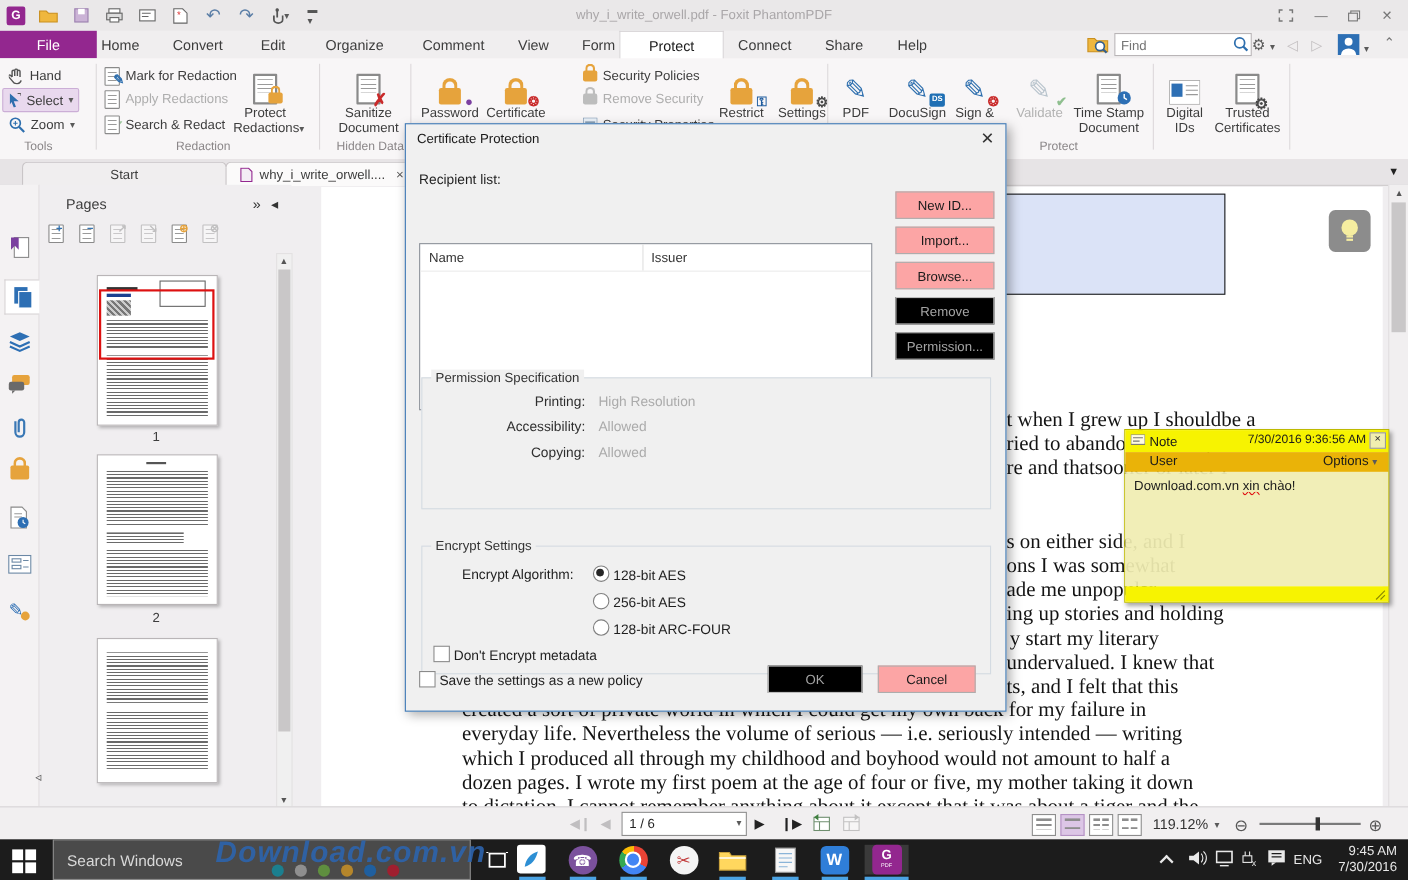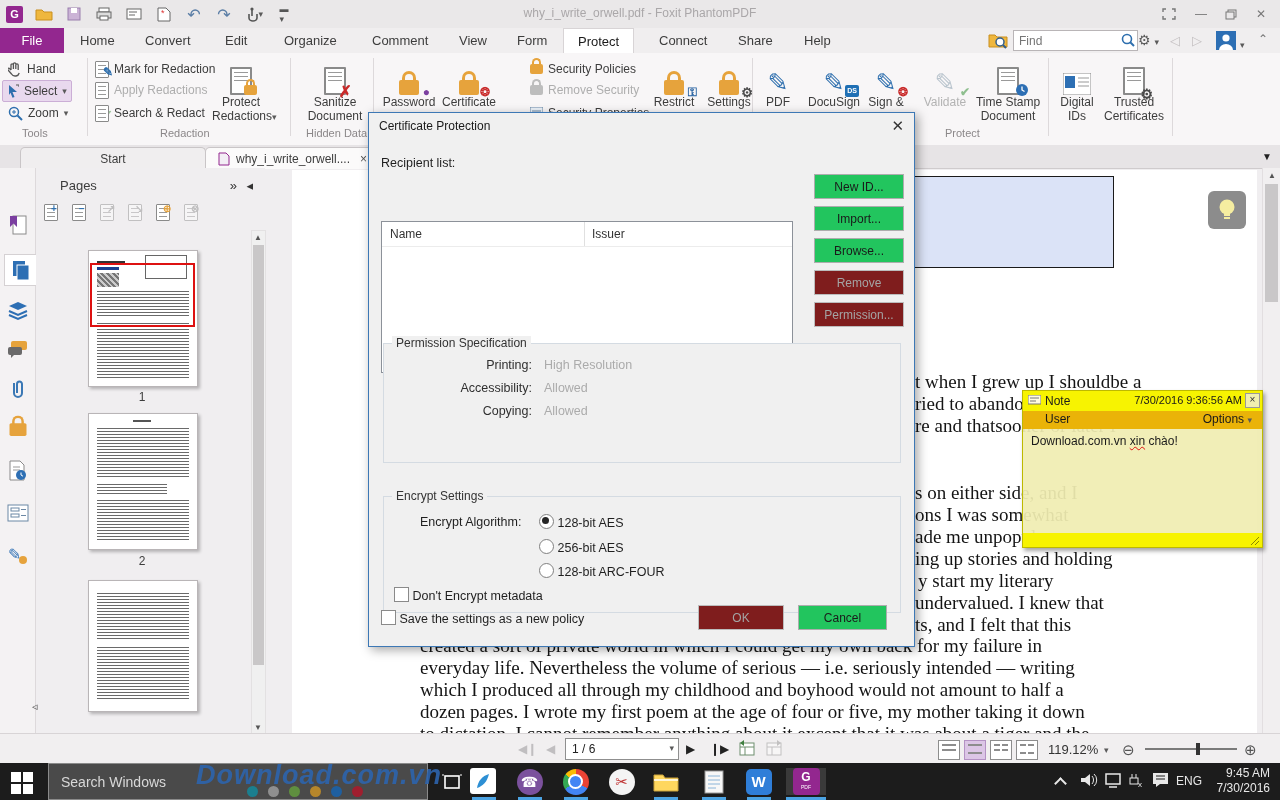--- a/index.html
+++ b/index.html
@@ -8,21 +8,21 @@
   .a{position:absolute;}
   
   #titlebar{position:absolute;left:0;top:0;width:1280px;height:28px;background:#eae8e9;}
   .qat{position:absolute;top:4px;height:20px;display:flex;align-items:center;gap:12px;left:6px;}
   .qicon{width:18px;height:18px;display:flex;align-items:center;justify-content:center;font-size:14px;color:#5a5a5a;}
   #win-title{position:absolute;top:6px;left:0;width:1280px;text-align:center;font-size:12px;color:#aaa7a9;}
   .winctl{position:absolute;top:6px;width:30px;height:16px;display:flex;align-items:center;justify-content:center;color:#777;font-size:12px;}
   
   #tabrow{position:absolute;left:0;top:28px;width:1280px;height:25px;background:#f0eeef;}
   .rtab{position:absolute;top:0;height:25px;display:flex;align-items:center;justify-content:center;
-    font-size:13px;color:#3d3d3d;padding:0 14px;}
+    font-size:13px;color:#3d3d3d;padding:0 26px;}
   .rtab.file{background:#93278f;color:#fff;width:36px;}
   .rtab.active{background:#fff;border:1px solid #d8d4d6;border-bottom:none;color:#1a1a1a;}
   
   #ribbon{position:absolute;left:0;top:53px;width:1280px;height:92px;background:#f8f6f7;border-bottom:1px solid #d8d4d6;}
   .rsep{position:absolute;top:5px;width:1px;height:78px;background:#ddd9db;}
   .grplabel{position:absolute;font-size:11px;color:#8b8789;top:74px;}
   .sbtn{position:absolute;display:flex;align-items:center;gap:5px;font-size:12px;color:#3d3d3d;height:20px;}
   .sbtn.dis{color:#aeaeae;}
   .bigbtn{position:absolute;width:58px;text-align:center;font-size:12px;color:#3d3d3d;}
   .bigbtn .bi{height:38px;display:flex;align-items:flex-end;justify-content:center;}
@@ -63,23 +63,23 @@
   #page{position:absolute;left:292px;top:170px;width:965px;height:563px;background:#fff;}
   .docline{position:absolute;font-family:"Liberation Serif",serif;font-size:19px;color:#141414;white-space:nowrap;}
   #docscroll{position:absolute;left:1262px;top:168px;width:18px;height:565px;background:#f1eff0;border-left:1px solid #e2dee0;}
   
   #dialog{position:absolute;left:368px;top:112px;width:545px;height:533px;background:#f0f0f0;
     border:1px solid #3d78b5;box-shadow:3px 3px 10px rgba(0,0,0,.35);z-index:30;}
   #dlg-title{position:absolute;left:10px;top:6px;font-size:12px;color:#1a1a1a;}
   #dlg-close{position:absolute;right:10px;top:4px;font-size:15px;color:#333;}
   #dlg-list{position:absolute;left:12px;top:62px;width:410px;height:150px;background:#fff;border:1px solid #8c9199;margin-top:46px;}
   .dlg-col{position:absolute;top:5px;font-size:12px;color:#333;}
-  .dbtn{position:absolute;left:445px;width:88px;height:23px;background:#22c55e;border:1px solid #adadad;
+  .dbtn{position:absolute;left:445px;width:88px;height:23px;background:#fca5a5;border:1px solid #adadad;
     font-size:12px;color:#1a1a1a;display:flex;align-items:center;justify-content:center;}
-  .dbtn.dis{color:#a4a4a4;background:#7f1d1d;border-color:#bcbcbc;}
+  .dbtn.dis{color:#a4a4a4;background:#000000;border-color:#bcbcbc;}
   .gbox{position:absolute;border:1px solid #d4dbe2;background:#f0f0f0;}
   .gbox .legend{position:absolute;top:-8px;left:8px;background:#f0f0f0;padding:0 4px;font-size:12px;color:#333;}
   .prow{position:absolute;left:0;width:100%;display:flex;font-size:12.5px;}
   .plabel{width:148px;text-align:right;color:#2f2f2f;}
   .pval{margin-left:12px;color:#ababab;}
   .radio{display:inline-block;width:13px;height:13px;border:1px solid #808080;border-radius:50%;background:#fff;vertical-align:-2px;}
   .radio.sel:after{content:"";display:block;width:7px;height:7px;margin:2px;border-radius:50%;background:#262626;}
   .cb{display:inline-block;width:13px;height:13px;background:#fff;border:1px solid #8a8a8a;vertical-align:-2px;}
   .dlg-opt{font-size:12.5px;color:#1f1f1f;}
   

